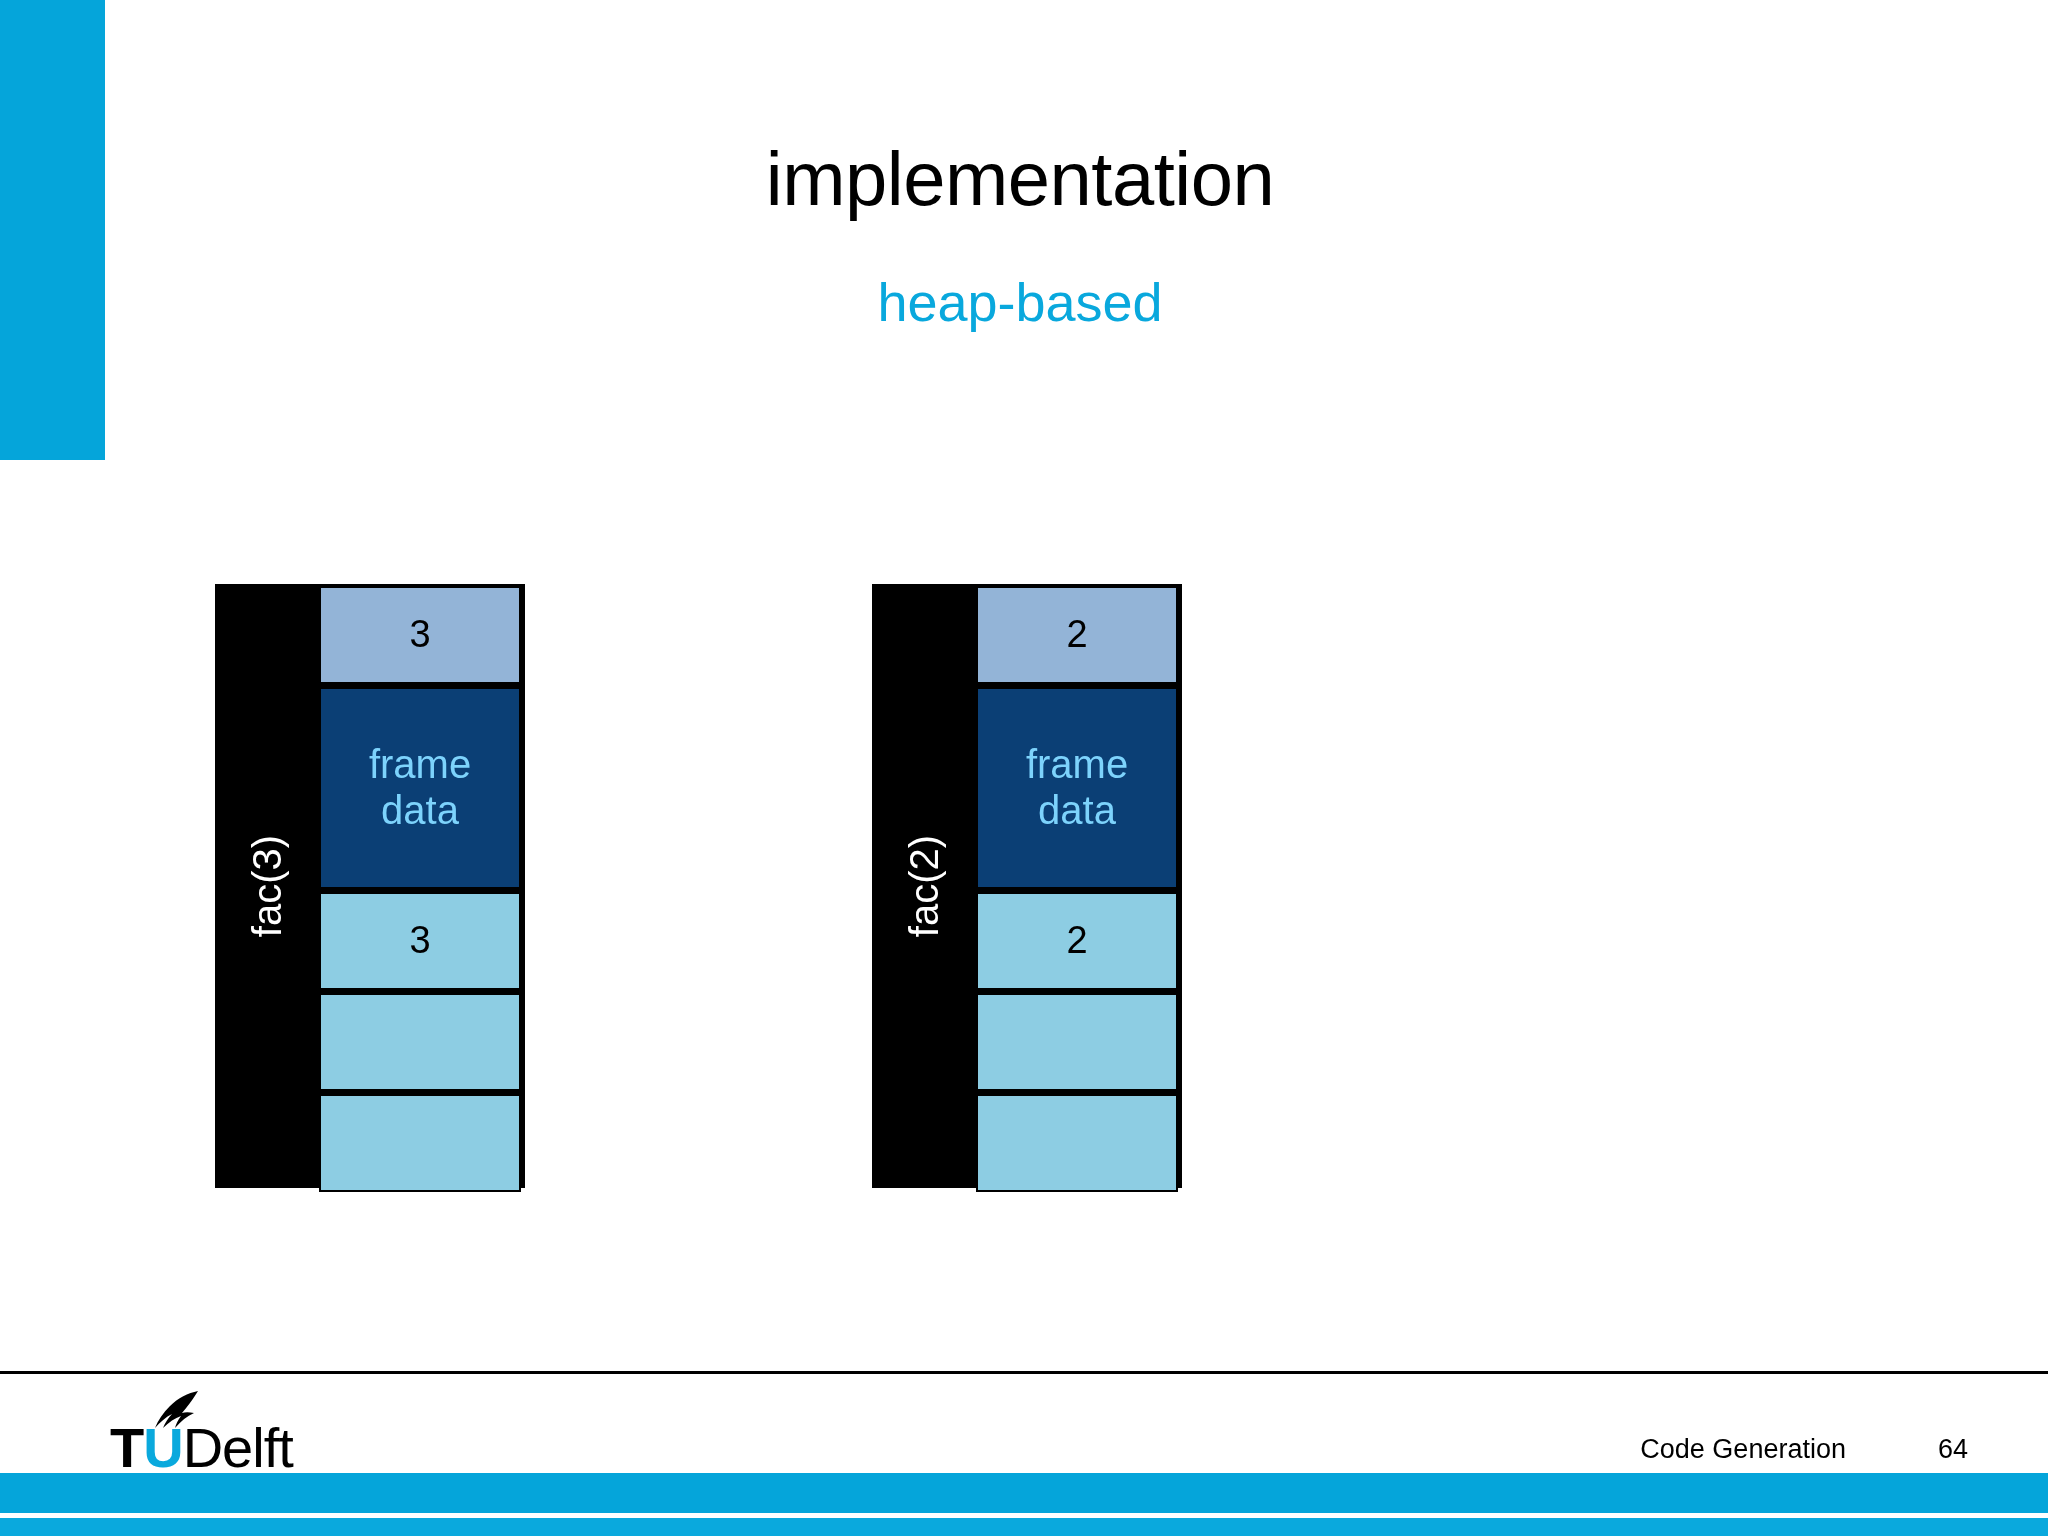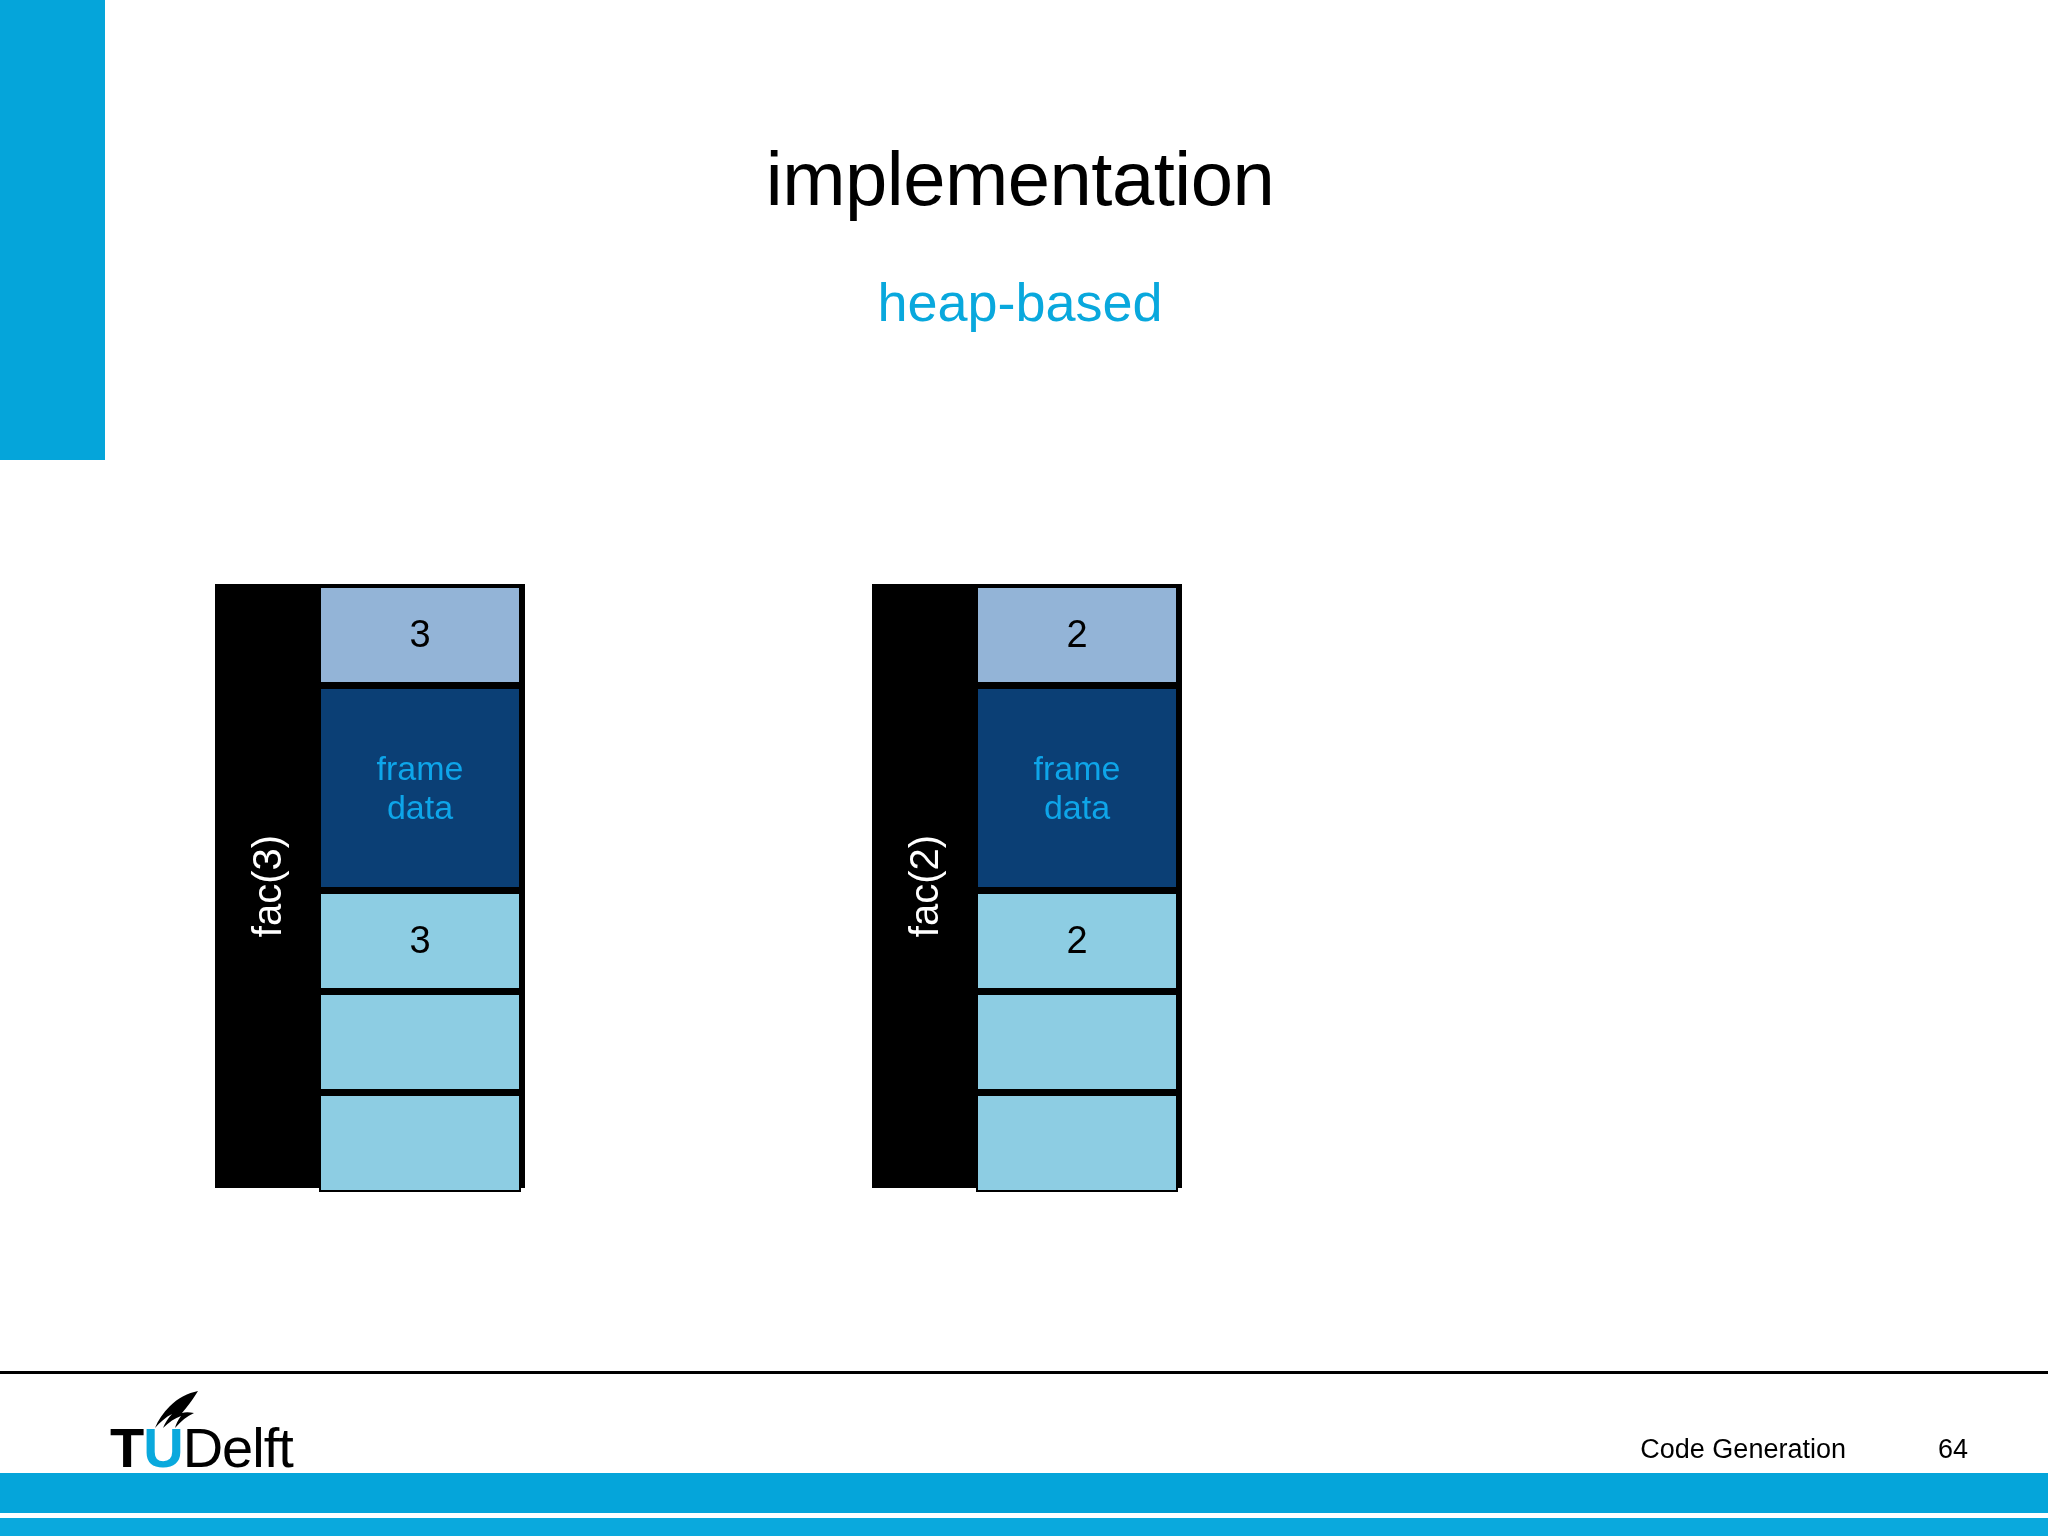--- a/index.html
+++ b/index.html
@@ -96,21 +96,21 @@
     box-sizing: border-box;
     display: flex;
     align-items: center;
     justify-content: center;
     text-align: center;
     font-size: 38px;
     line-height: 1.14;
     color: #000000;
   }
   .cell-arg      { flex: 0 0 98px;  background: #93b4d7; }
-  .cell-frame    { flex: 0 0 202px; background: #0b3f75; color: #0ea5e9; font-size: 34px; }
+  .cell-frame    { flex: 0 0 202px; background: #0b3f75; color: #7dd3fc; font-size: 40px; }
   .cell-value    { flex: 0 0 98px;  background: #8dcde3; }
   .cell-empty    { flex: 0 0 98px;  background: #8dcde3; }
 
   
   .footer-rule {
     position: absolute;
     left: 0;
     top: 1371px;
     width: 2048px;
     height: 3px;

